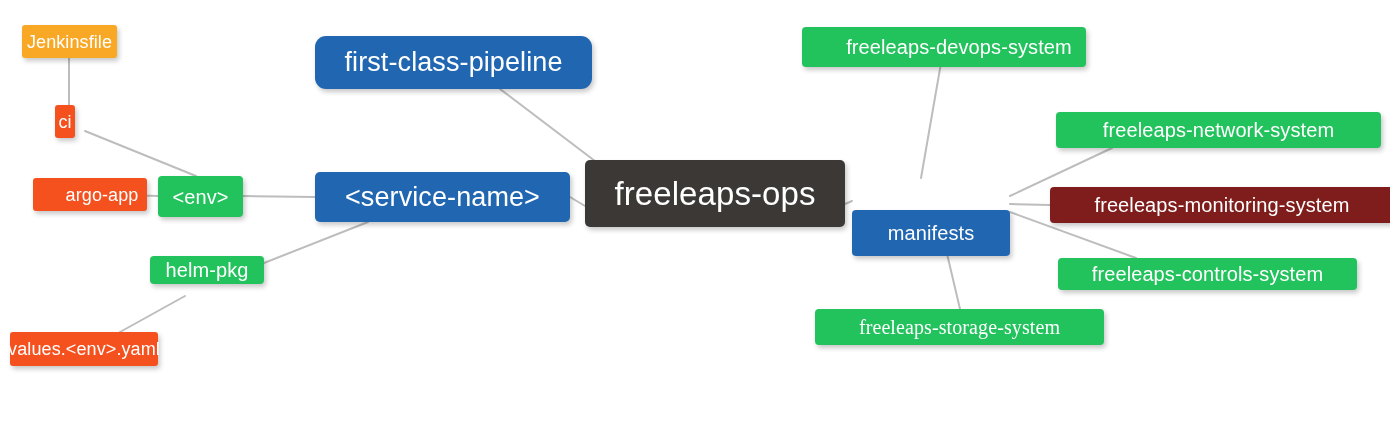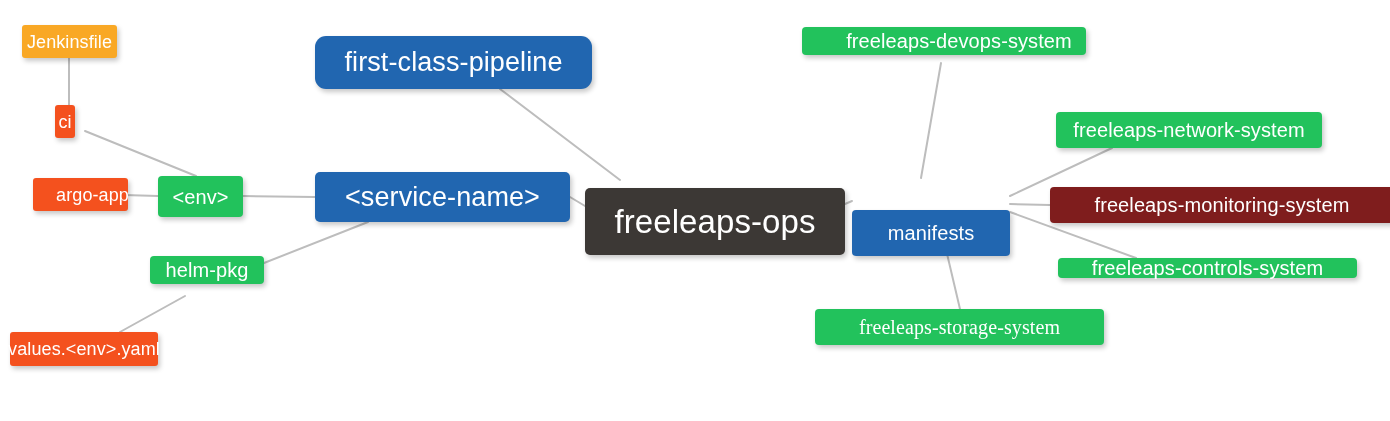--- a/index.html
+++ b/index.html
@@ -65,21 +65,21 @@
       <line x1="158" y1="196" x2="124" y2="195" stroke="#bdbdbd" stroke-width="2" stroke-linecap="round"></line>
       <line x1="185" y1="296" x2="120" y2="332" stroke="#bdbdbd" stroke-width="2" stroke-linecap="round"></line>
       <line x1="921" y1="178" x2="941" y2="63" stroke="#bdbdbd" stroke-width="2" stroke-linecap="round"></line>
       <line x1="1010" y1="196" x2="1112" y2="148" stroke="#bdbdbd" stroke-width="2" stroke-linecap="round"></line>
       <line x1="1010" y1="204" x2="1050" y2="205" stroke="#bdbdbd" stroke-width="2" stroke-linecap="round"></line>
       <line x1="1010" y1="212" x2="1136" y2="258" stroke="#bdbdbd" stroke-width="2" stroke-linecap="round"></line>
       <line x1="940" y1="224" x2="960" y2="309" stroke="#bdbdbd" stroke-width="2" stroke-linecap="round"></line>
     </svg>
 
   <div id="node-layer">
-      <div class="node n-root" style="left: 585px; top: 188px; width: 260px; height: 67px; background: rgb(60, 56, 53);">
+      <div class="node n-root" style="left: 585px; top: 160px; width: 260px; height: 67px; background: rgb(60, 56, 53);">
         <span>freeleaps-ops</span>
       </div>
       <div class="node n-lvl1" style="left: 315px; top: 172px; width: 255px; height: 50px; background: rgb(33, 102, 176); text-align: right;">
         <span>&lt;service-name&gt;</span>
       </div>
       <div class="node n-pipeline" style="left: 315px; top: 36px; width: 277px; height: 53px; background: rgb(33, 102, 176);">
         <span>first-class-pipeline</span>
       </div>
       <div class="node n-lvl2" style="left: 852px; top: 178px; width: 158px; height: 46px; background: rgb(33, 102, 176); margin-top: 32px;">
         <span>manifests</span>
@@ -89,36 +89,36 @@
       </div>
       <div class="node n-lvl2sm" style="left: 150px; top: 256px; width: 114px; height: 28px; background: rgb(34, 194, 92);">
         <span>helm-pkg</span>
       </div>
       <div class="node n-lvl3" style="left: 55px; top: 105px; width: 20px; height: 33px; background: rgb(244, 81, 30);">
         <span>ci</span>
       </div>
       <div class="node n-lvl3" style="left: 22px; top: 25px; width: 95px; height: 33px; background: rgb(249, 168, 37);">
         <span>Jenkinsfile</span>
       </div>
-      <div class="node n-lvl3" style="left: 33px; top: 178px; width: 95px; height: 33px; background: rgb(244, 81, 30); padding-left: 24px;">
+      <div class="node n-lvl3" style="left: 33px; top: 178px; width: 114px; height: 33px; background: rgb(244, 81, 30); padding-left: 24px;">
         <span>argo-app</span>
       </div>
       <div class="node n-lvl3" style="left: 10px; top: 332px; width: 148px; height: 34px; background: rgb(244, 81, 30);">
         <span>values.&lt;env&gt;.yaml</span>
       </div>
-      <div class="node n-lvl2" style="left: 802px; top: 27px; width: 284px; height: 28px; background: rgb(34, 194, 92); padding-left: 30px;">
+      <div class="node n-lvl2" style="left: 802px; top: 27px; width: 284px; height: 40px; background: rgb(34, 194, 92); padding-left: 30px;">
         <span>freeleaps-devops-system</span>
       </div>
-      <div class="node n-lvl2" style="left: 1056px; top: 112px; width: 266px; height: 36px; background: rgb(34, 194, 92);">
+      <div class="node n-lvl2" style="left: 1056px; top: 112px; width: 325px; height: 36px; background: rgb(34, 194, 92);">
         <span>freeleaps-network-system</span>
       </div>
       <div class="node n-lvl2" style="left: 1050px; top: 187px; width: 344px; height: 36px; background: #7f1d1d;">
         <span>freeleaps-monitoring-system</span>
       </div>
-      <div class="node n-lvl2" style="left: 1058px; top: 258px; width: 299px; height: 20px; background: rgb(34, 194, 92);">
+      <div class="node n-lvl2" style="left: 1058px; top: 258px; width: 299px; height: 32px; background: rgb(34, 194, 92);">
         <span>freeleaps-controls-system</span>
       </div>
       <div class="node n-lvl2" style="left: 815px; top: 309px; width: 289px; height: 36px; background: rgb(34, 194, 92); font-family: Liberation Serif, serif;">
         <span>freeleaps-storage-system</span>
       </div>
     </div>
 
 </div>
 
 </body></html>

